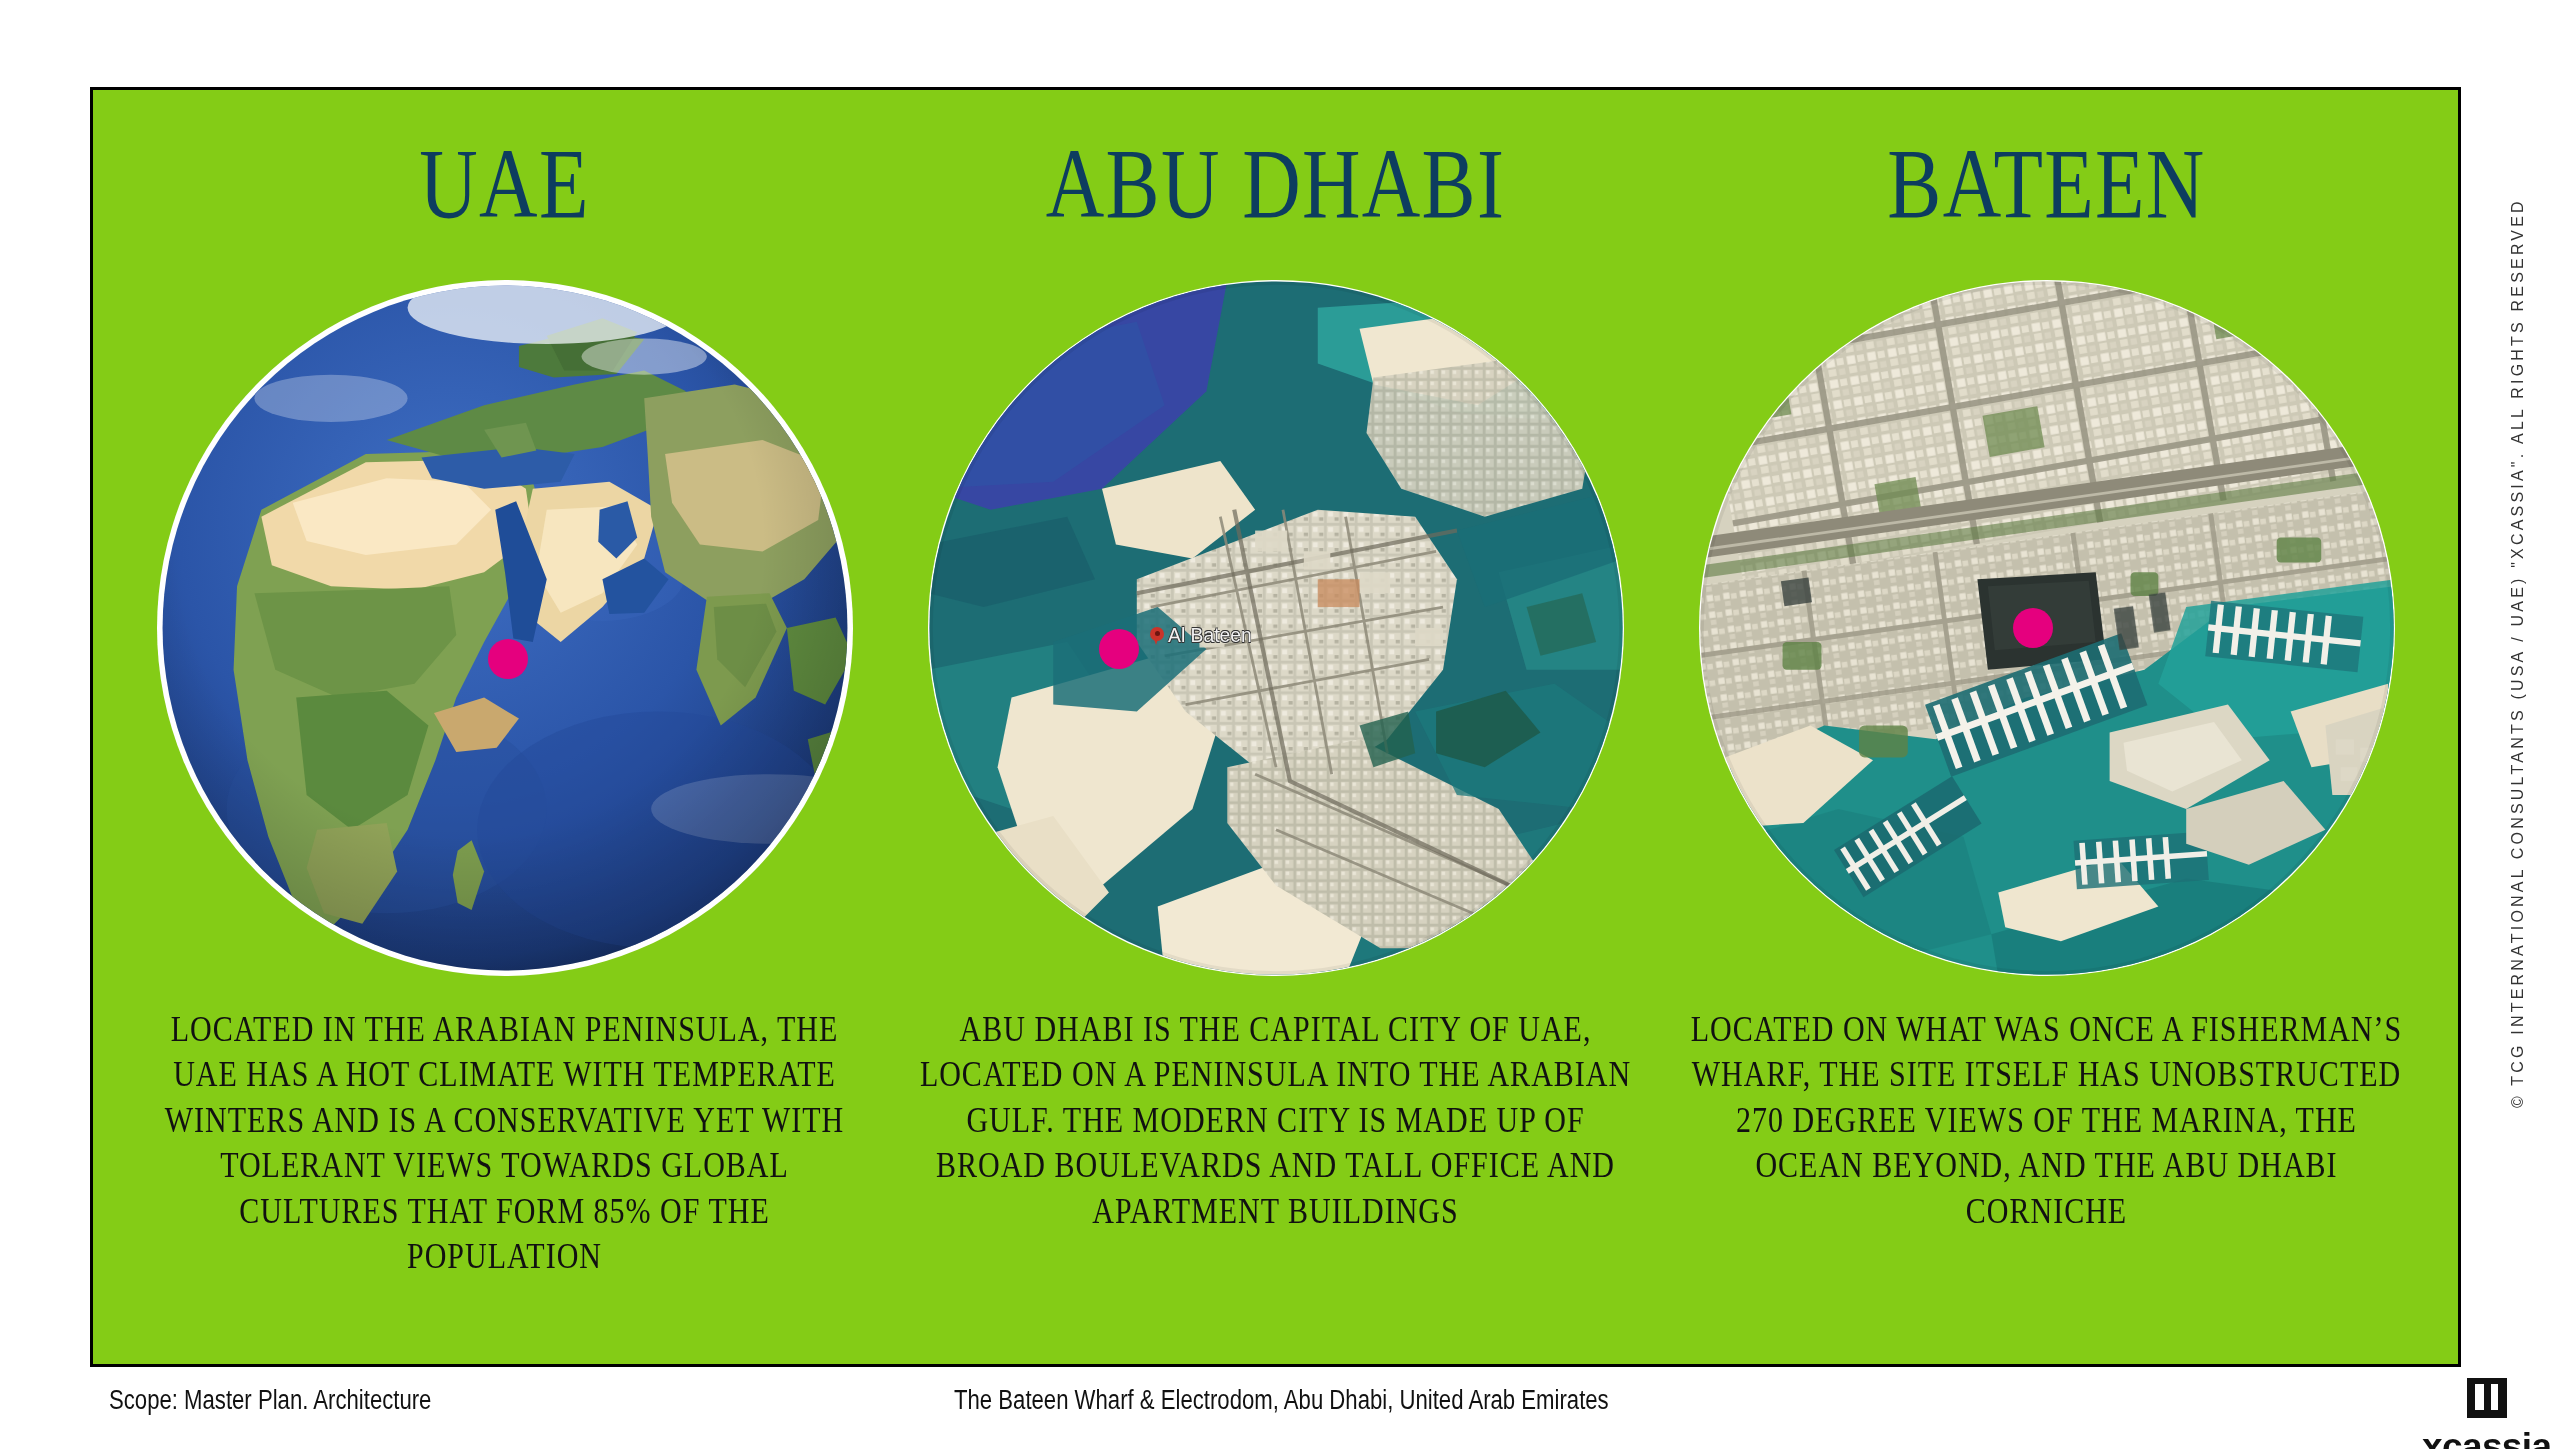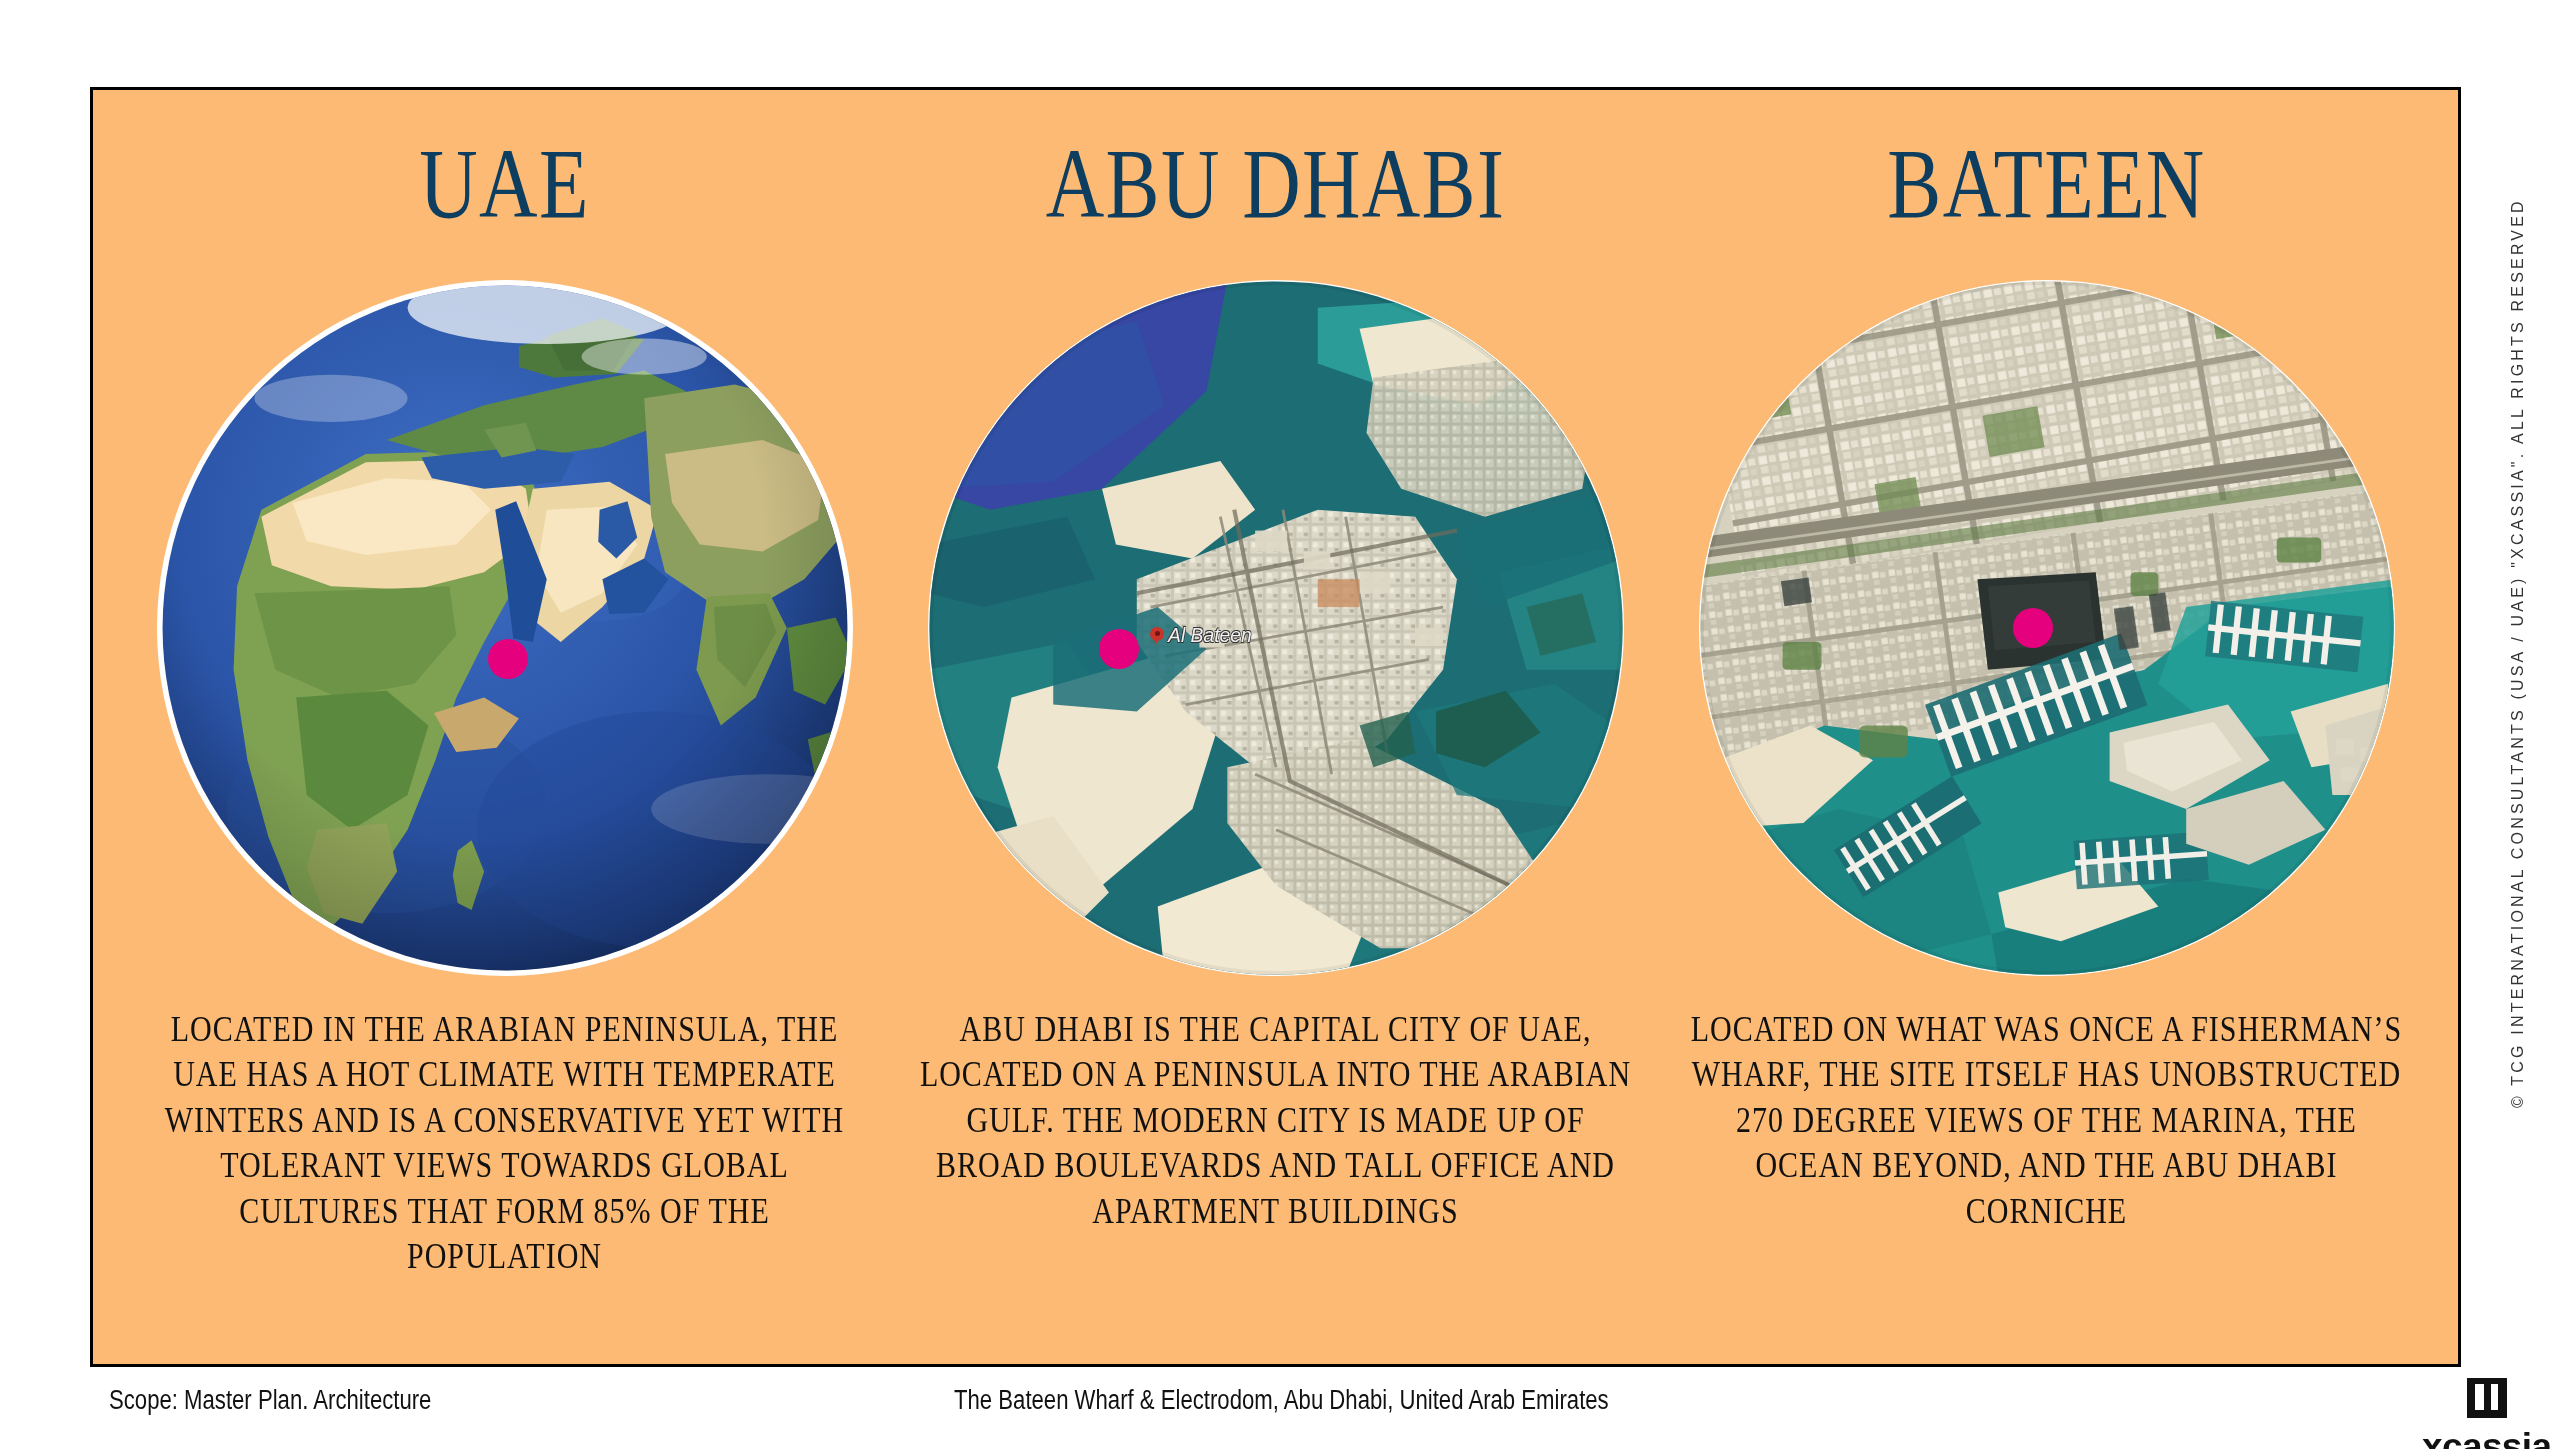--- a/index.html
+++ b/index.html
@@ -17,21 +17,21 @@
 
   
   #slide-frame {
     position: absolute;
     left: 90px;
     top: 87px;
     width: 2371px;
     height: 1280px;
     border: 3.9px solid #000000;
     box-sizing: border-box;
-    background: #fdba74;
+    background: #84cc16;
   }
 
   
   #panels {
     position: absolute;
     left: 0;
     top: 0;
     width: 100%;
     height: 100%;
     display: flex;
@@ -391,21 +391,21 @@
               <rect x="700" y="500" width="40" height="26"></rect>
             </g>
             <rect x="560" y="430" width="60" height="40" fill="#c88a5c" opacity=".75"></rect>
 
             <circle cx="500" cy="500" r="498" fill="none" stroke="rgba(0,0,0,0.06)" stroke-width="10"></circle>
           </g>
         </svg>
 
         <div class="marker-dot" style="left:calc(27.5% - 20px); top:calc(53% - 20px); width:40px; height:40px;"></div>
 
-        <div class="map-pin-label" style="left:32%; top:calc(51% - 9.7px);font-style:italic;">
+        <div class="map-pin-label" style="left:32%; top:calc(51% - 9.7px);">
           <span class="pin">
             <span class="pin-tip"></span>
             <span class="pin-body"></span>
             <span class="pin-dot"></span>
           </span>
           <span class="pin-text">Al Bateen</span>
         </div>
       </div>
 
       <div class="panel-caption">ABU DHABI IS THE CAPITAL CITY OF UAE, LOCATED ON A PENINSULA INTO THE ARABIAN GULF. THE MODERN CITY IS MADE UP OF BROAD BOULEVARDS AND TALL OFFICE AND APARTMENT BUILDINGS</div>

